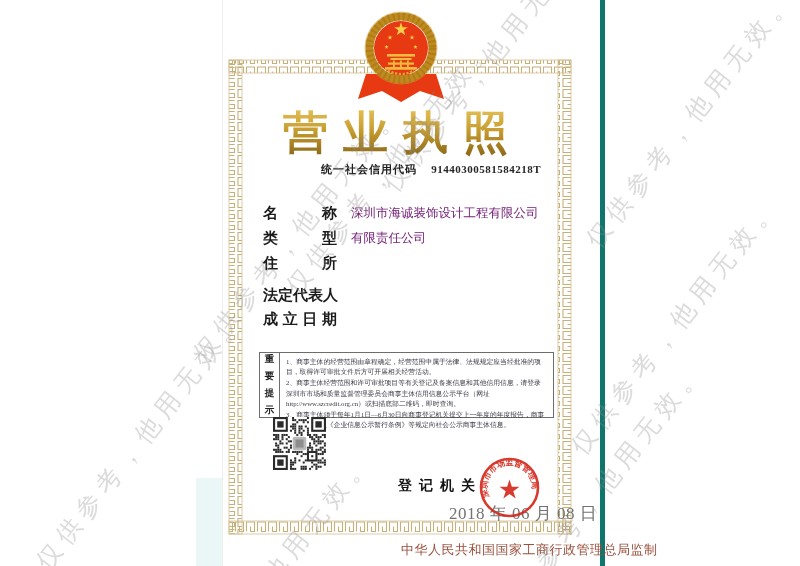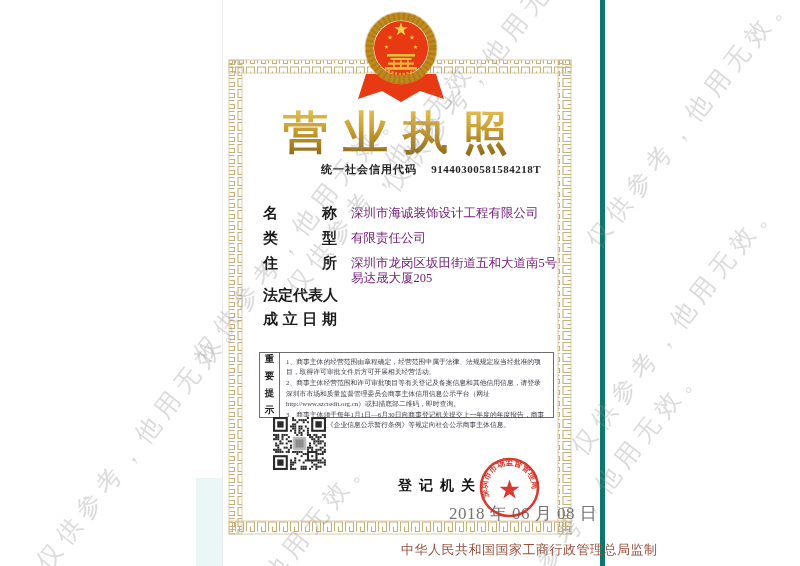--- a/index.html
+++ b/index.html
@@ -114,21 +114,20 @@
         <span>型</span>
       </div>
       <div class="field-value">有限责任公司</div>
     </div>
 
     <div class="field-row" style="top:254px;">
       <div class="field-label">
         <span>住</span>
         <span>所</span>
       </div>
-      <div class="field-value">深圳市龙岗区坂田街道五和大道南5号易达晟大厦205</div>
     </div>
 
     <div class="field-row" style="top:286px;">
       <div class="field-label">
         <span>法</span>
         <span>定</span>
         <span>代</span>
         <span>表</span>
         <span>人</span>
       </div>

